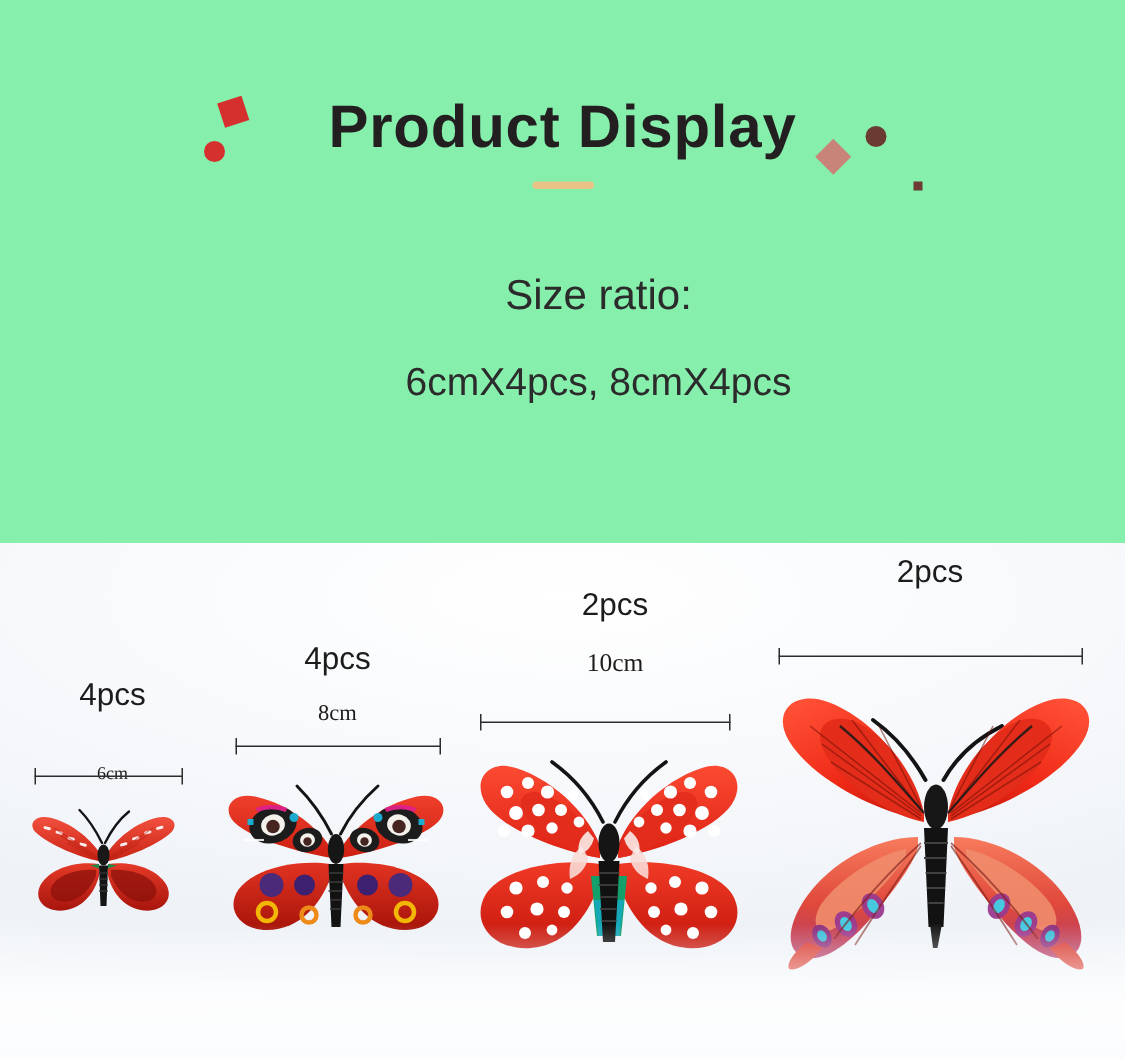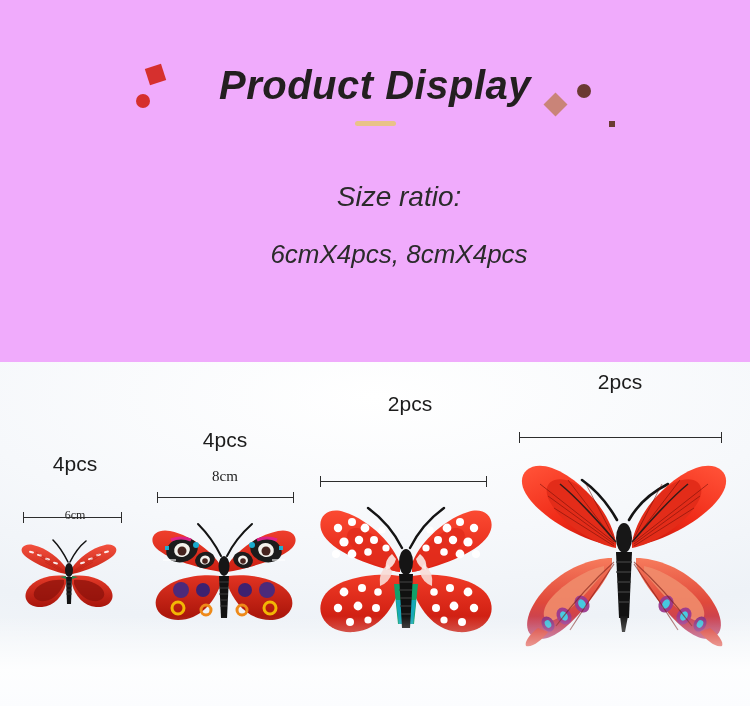--- a/index.html
+++ b/index.html
@@ -20,22 +20,21 @@
     overflow: hidden;
     background: #ffffff;
   }
 
   
   .header {
     position: absolute;
     left: 0; top: 0;
     width: 750px;
     height: 362px;
-    background: #f0abfc;
-    font-style: italic;
+    background: #86efac;
   }
 
   .title {
     position: absolute;
     left: 0; top: 60px;
     width: 750px;
     text-align: center;
     font-family: "Liberation Sans", sans-serif;
     font-size: 40px;
     font-weight: 700;
@@ -338,20 +337,21 @@
             <line x1="71" y1="84" x2="80" y2="84"></line>
               <line x1="72" y1="90" x2="80" y2="90"></line>
             <line x1="72" y1="96" x2="79" y2="96"></line>
           </g>
         </svg>
       </div>
     </div>
 
     <div class="group" style="left:315px;top:0;width:200px;height:300px;">
       <div class="pcs-label" style="left:35px;top:30px;width:120px;font-size:21px;">2pcs</div>
+      <div class="cm-label" style="left:35px;top:70px;width:120px;font-size:17px;">10cm</div>
       <div class="dimline" style="left:5px;top:114px;width:167px;">
         <div class="cap l"></div>
         <div class="bar"></div>
         <div class="cap r"></div>
       </div>
 
       <div class="bfly" style="left:-5px;top:130px;">
         <svg width="192" height="148" viewBox="0 0 192 148">
           <defs>
             <linearGradient id="g10a" x1="0" y1="0" x2="0" y2="1">

